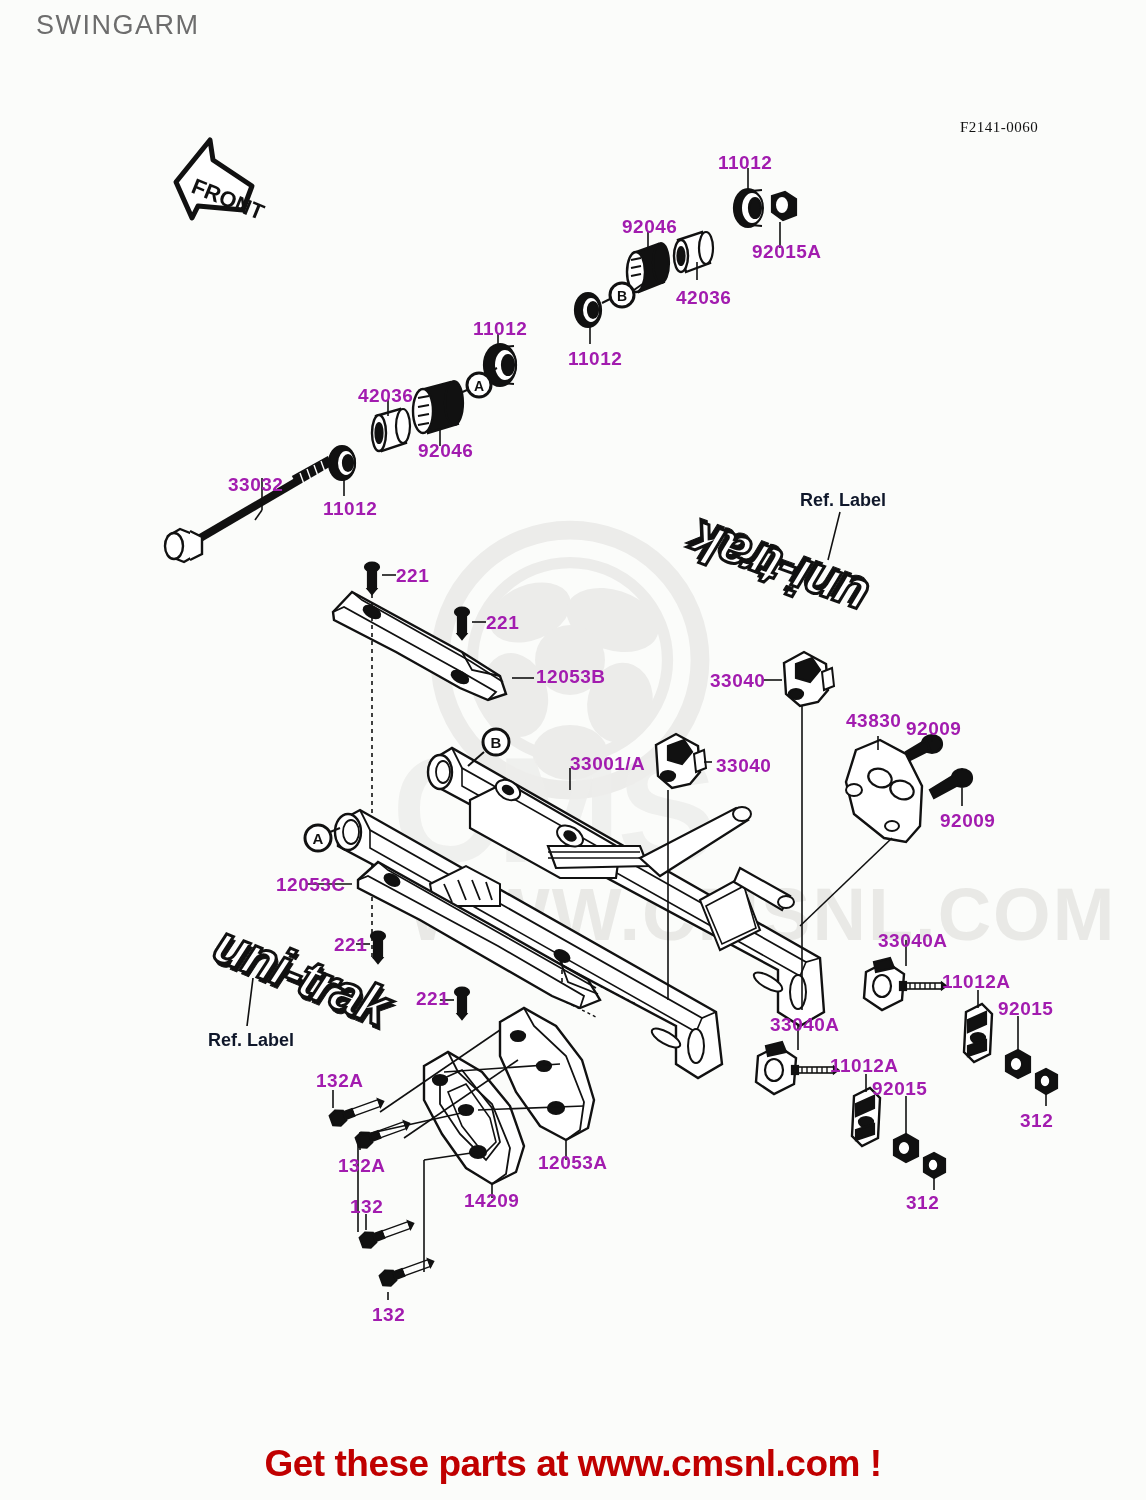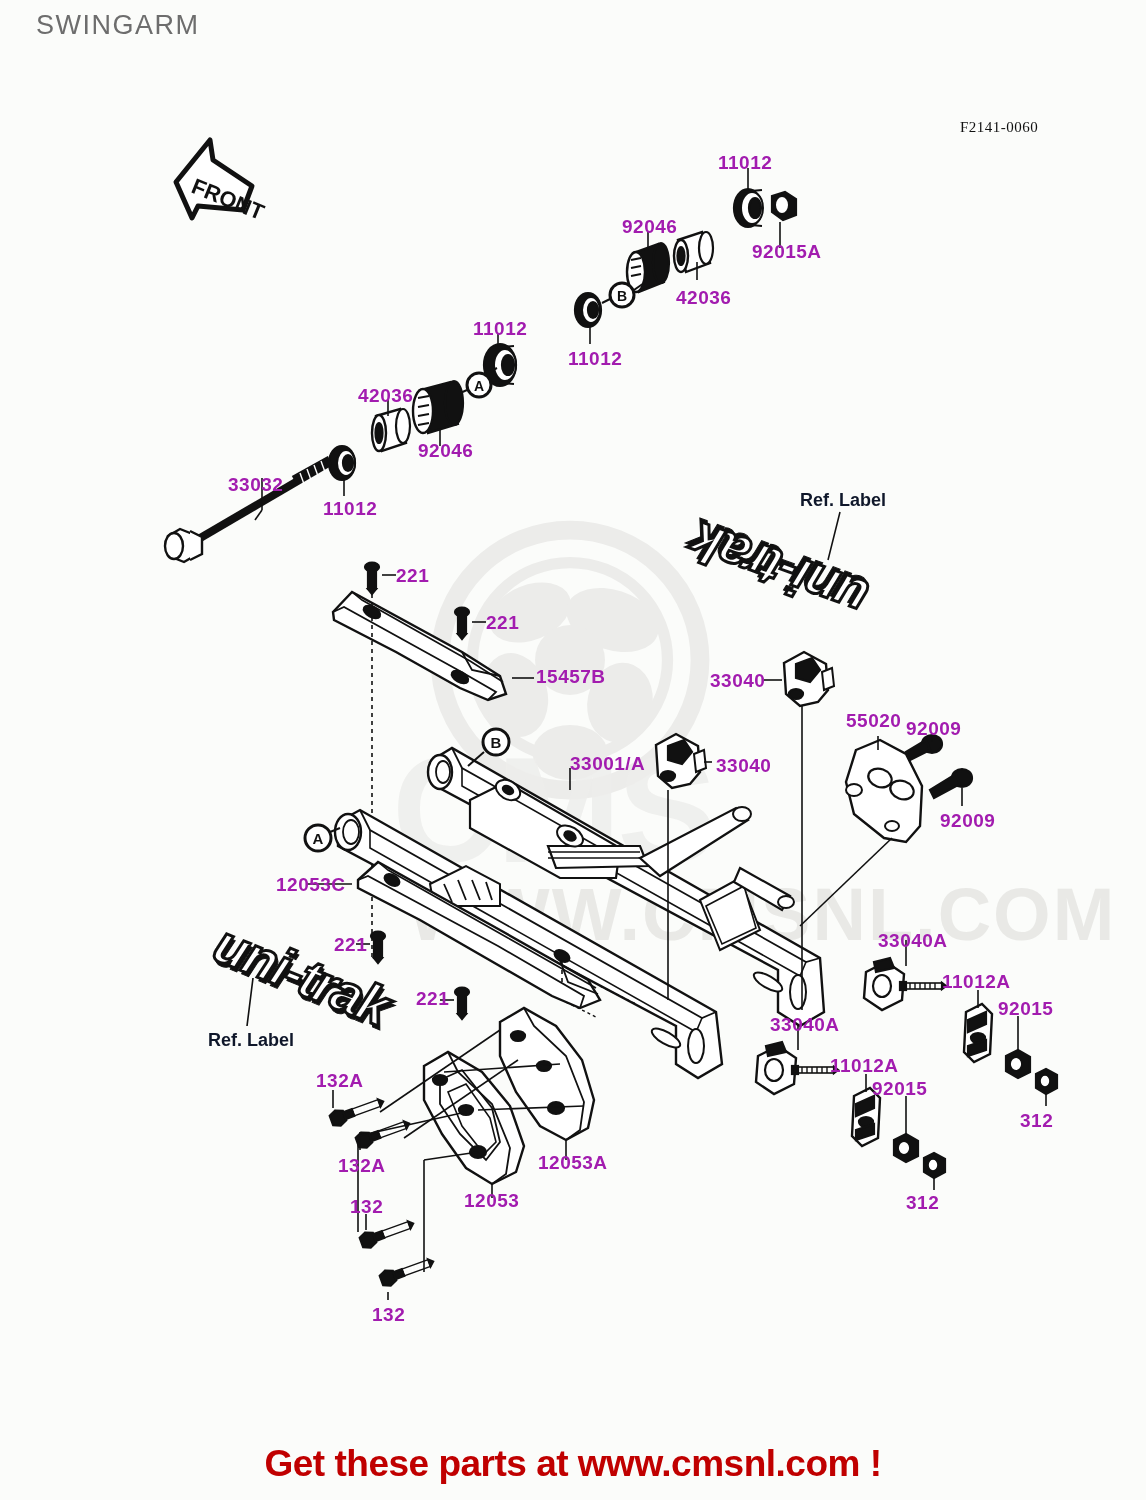--- a/index.html
+++ b/index.html
@@ -522,41 +522,41 @@
     <div class="lbl" style="left:622px;top:216px;">92046</div>
     <div class="lbl" style="left:676px;top:287px;">42036</div>
     <div class="lbl" style="left:568px;top:348px;">11012</div>
     <div class="lbl" style="left:473px;top:318px;">11012</div>
     <div class="lbl" style="left:358px;top:385px;">42036</div>
     <div class="lbl" style="left:418px;top:440px;">92046</div>
     <div class="lbl" style="left:228px;top:464px;margin-top:10px;">33032</div>
     <div class="lbl" style="left:323px;top:498px;">11012</div>
     <div class="lbl" style="left:396px;top:565px;">221</div>
     <div class="lbl" style="left:486px;top:612px;">221</div>
-    <div class="lbl" style="left:536px;top:666px;">15457B</div>
+    <div class="lbl" style="left:536px;top:666px;">12053B</div>
     <div class="lbl" style="left:710px;top:670px;">33040</div>
-    <div class="lbl" style="left:846px;top:710px;">55020</div>
+    <div class="lbl" style="left:846px;top:710px;">43830</div>
     <div class="lbl" style="left:906px;top:718px;">92009</div>
     <div class="lbl" style="left:530px;top:753px;margin-left:40px;">33001/A</div>
     <div class="lbl" style="left:716px;top:755px;">33040</div>
     <div class="lbl" style="left:940px;top:810px;">92009</div>
     <div class="lbl" style="left:276px;top:874px;">12053C</div>
     <div class="lbl" style="left:334px;top:934px;">221</div>
     <div class="lbl" style="left:878px;top:930px;">33040A</div>
     <div class="lbl" style="left:942px;top:971px;">11012A</div>
     <div class="lbl" style="left:998px;top:998px;">92015</div>
     <div class="lbl" style="left:416px;top:988px;">221</div>
     <div class="lbl" style="left:770px;top:1014px;">33040A</div>
     <div class="lbl" style="left:830px;top:1055px;">11012A</div>
     <div class="lbl" style="left:872px;top:1078px;">92015</div>
     <div class="lbl" style="left:1020px;top:1110px;">312</div>
     <div class="lbl" style="left:316px;top:1070px;">132A</div>
     <div class="lbl" style="left:338px;top:1155px;">132A</div>
     <div class="lbl" style="left:538px;top:1152px;">12053A</div>
-    <div class="lbl" style="left:464px;top:1190px;">12053</div>
+    <div class="lbl" style="left:464px;top:1190px;">14209</div>
     <div class="lbl" style="left:906px;top:1192px;">312</div>
     <div class="lbl" style="left:350px;top:1196px;">132</div>
     <div class="lbl" style="left:372px;top:1304px;">132</div>
 
     <div class="reflbl" style="left:800px;top:490px;">Ref. Label</div>
     <div class="reflbl" style="left:208px;top:1030px;">Ref. Label</div>
   </div>
 
   <div class="footer">Get these parts at www.cmsnl.com !</div>
 

